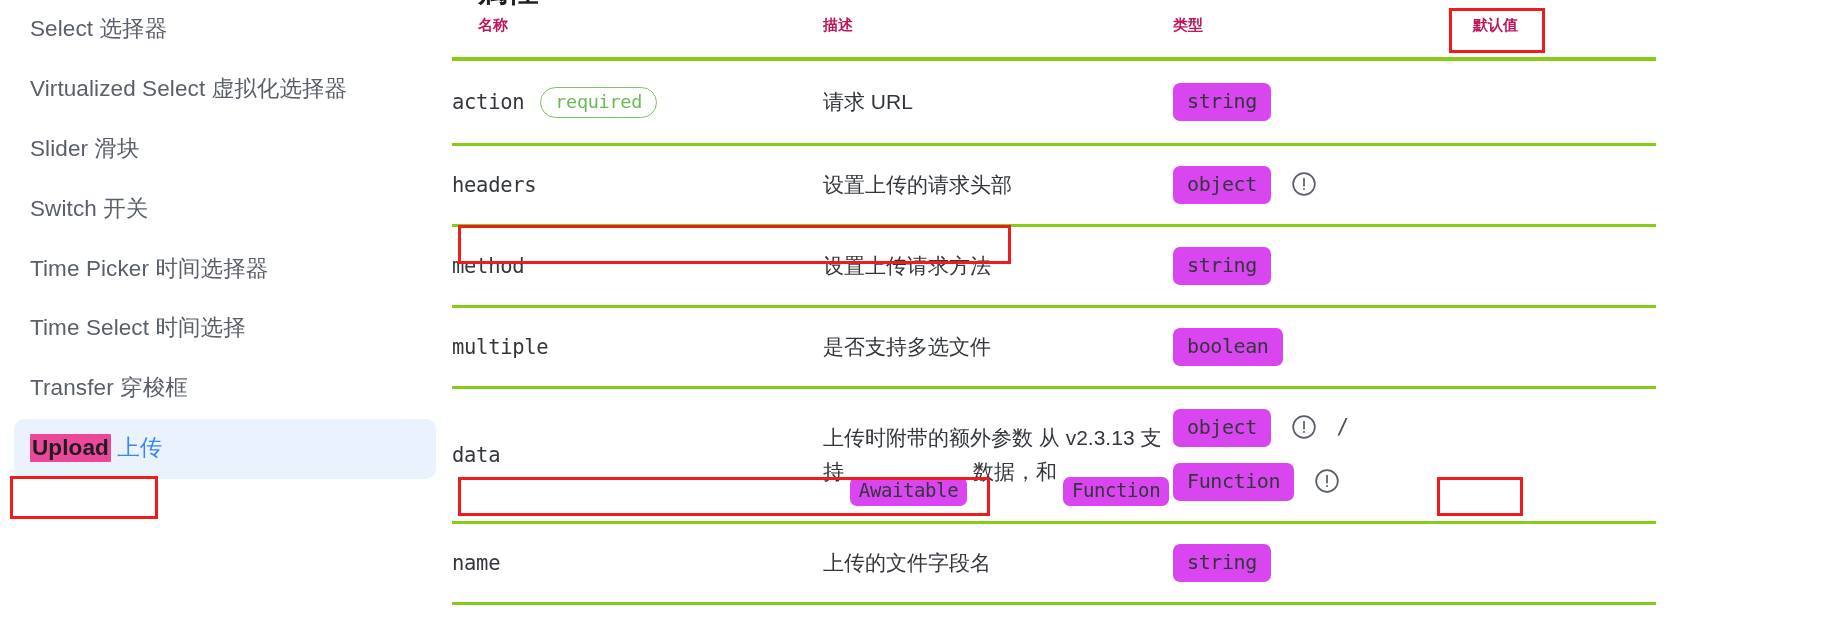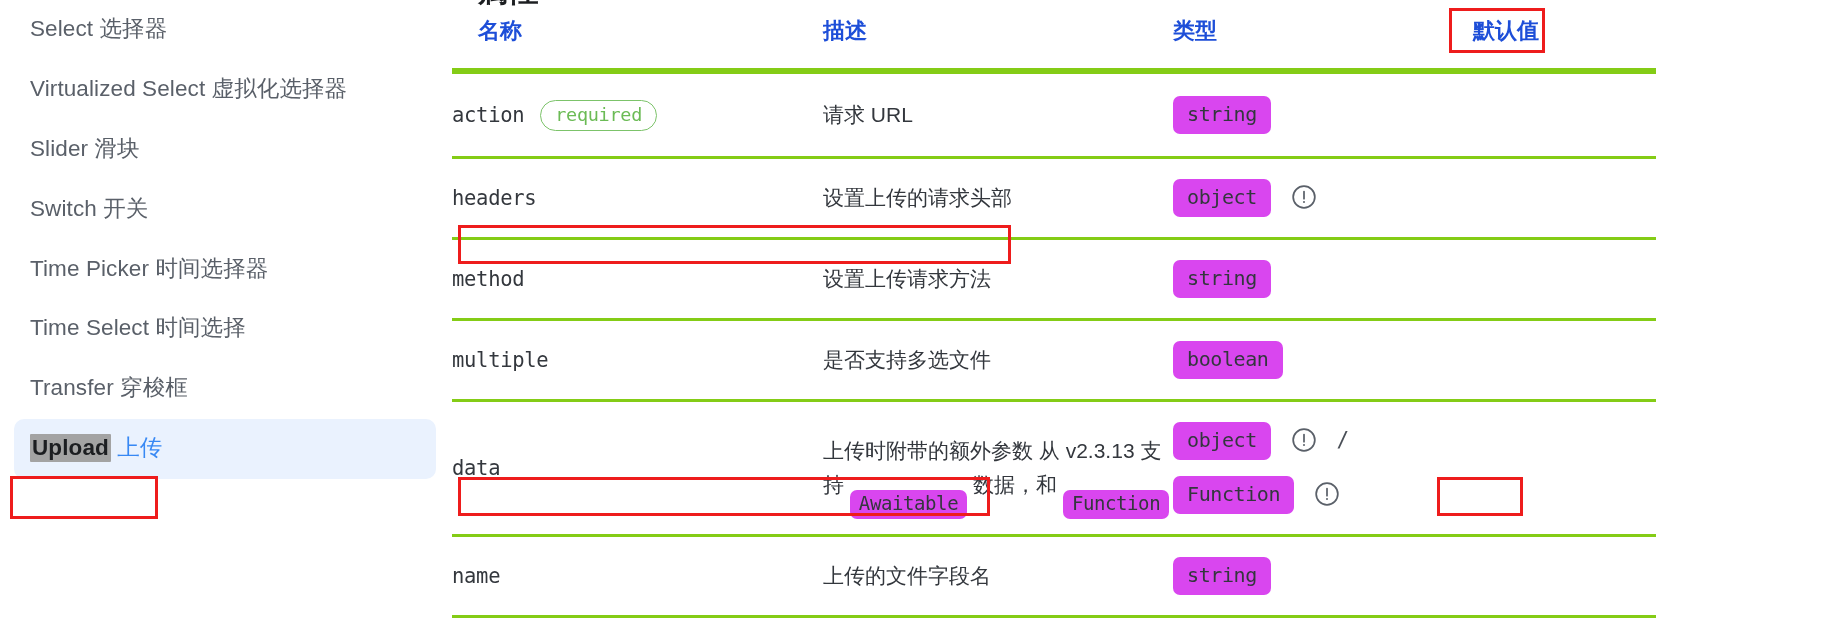--- a/index.html
+++ b/index.html
@@ -62,21 +62,21 @@
     padding-left: 16px;
     padding-right: 16px;
   }
 
   .nav-item.active .nav-label {
     color: #3788f4;
     font-weight: 400;
   }
 
   .hl-orange {
-    background: #a3a3a3;
+    background: #ec4899;
     color: #1c1e21;
     font-weight: 700;
     padding: 1px 2px 2px 2px;
     border-radius: 1px;
   }
 
   
   .redbox {
     position: absolute;
     border: 3px solid #ee1c1c;
@@ -110,25 +110,25 @@
 
   table.props {
     width: 100%;
     border-collapse: collapse;
     table-layout: fixed;
     margin-top: 8px;
   }
 
   table.props th {
     text-align: left;
-    font-size: 22px;
+    font-size: 15px;
     font-weight: 700;
-    color: #1d4ed8;
+    color: #be185d;
     padding: 8px 0 22px 0;
-    border-bottom: 6px solid #84cc16;
+    border-bottom: 4px solid #84cc16;
     vertical-align: bottom;
   }
 
   table.props td {
     font-size: 21px;
     color: #33373d;
     padding: 20px 0 20px 0;
     border-bottom: 3px solid #84cc16;
     vertical-align: middle;
     line-height: 1.62;

